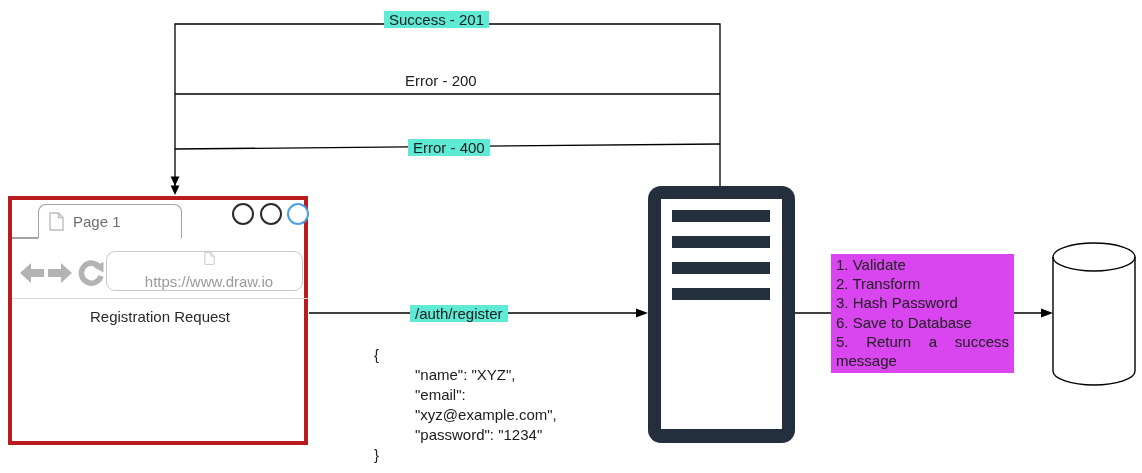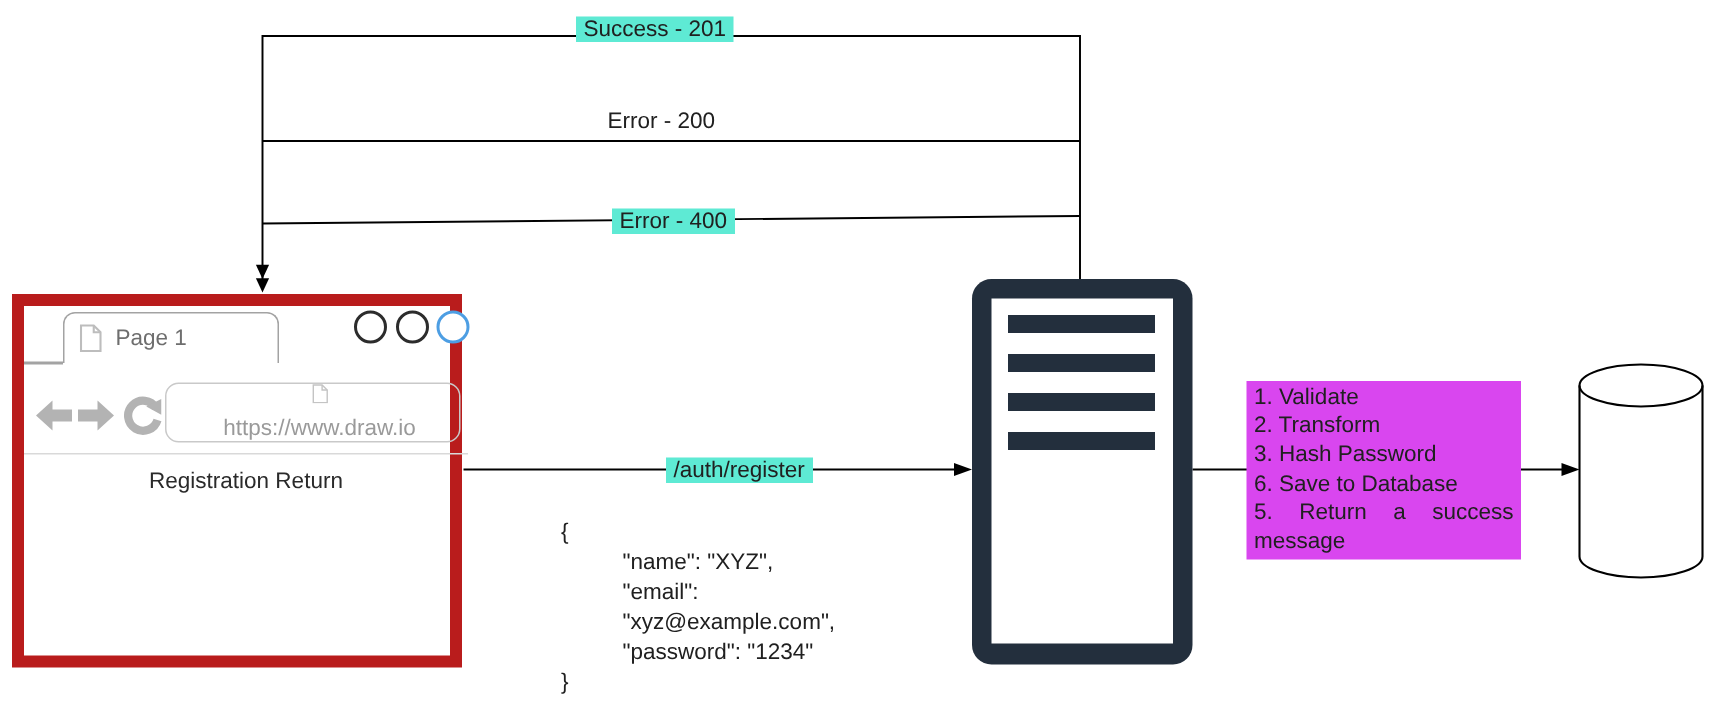--- a/index.html
+++ b/index.html
@@ -9,26 +9,26 @@
   }
   .layer{position:absolute;left:0;top:0;z-index:1;}
   .edge-label{
     position:absolute;z-index:3;font-size:15px;line-height:17px;white-space:nowrap;
   }
   .bg-white{background:#5eead4;padding:0 5px;}
   
   .lbl-success{left:384px;top:11px;}
   .lbl-err400{left:405px;top:72px;}
   .lbl-err500{left:408px;top:139px;}
-  .lbl-request{left:444px;top:305px;}
+  .lbl-request{left:410px;top:305px;}
 
   
   .browser{
     position:absolute;left:8px;top:196px;width:300px;height:249px;z-index:2;
-    background:#ffffff;border:8px solid #b91c1c;box-sizing:border-box;
+    background:#ffffff;border:4px solid #b91c1c;box-sizing:border-box;
   }
   .tab{
     position:absolute;left:26px;top:4px;width:144px;height:34px;box-sizing:border-box;
     border:1.5px solid #a3a3a3;border-bottom:none;border-radius:8px 8px 0 0;
     display:flex;align-items:center;gap:9px;padding-left:10px;background:#fff;
   }
   .tab-label{font-size:15px;color:#6e6e6e;}
   .tab-underline{position:absolute;left:0;top:37px;width:26px;height:1.5px;background:#a3a3a3;}
   .circle{position:absolute;top:3px;width:22px;height:22px;border-radius:50%;border:2px solid #2c2c2c;box-sizing:border-box;background:#fff;}
   .c1{left:220px;} .c2{left:248px;}
@@ -124,21 +124,21 @@
 
     <div class="urlbar">
       <svg width="17" height="21" viewBox="0 0 17 21">
         <path d="M1 1 h9.5 l5.5 5.5 V20 H1 Z" fill="#ffffff" stroke="#c4c4c4" stroke-width="1.5"></path>
         <path d="M10.5 1 V6.5 H16" fill="none" stroke="#c4c4c4" stroke-width="1.5"></path>
       </svg>
       <span class="url-text">https://www.draw.io</span>
     </div>
 
     <div class="toolbar-sep"></div>
-    <div class="browser-body-text">Registration Return</div>
+    <div class="browser-body-text">Registration Request</div>
   </div>
 
   <div class="payload">
     <div>{</div>
     <div class="ind">"name": "XYZ",</div>
     <div class="ind">"email":</div>
     <div class="ind">"xyz@example.com",</div>
     <div class="ind">"password": "1234"</div>
     <div>}</div>
   </div>

